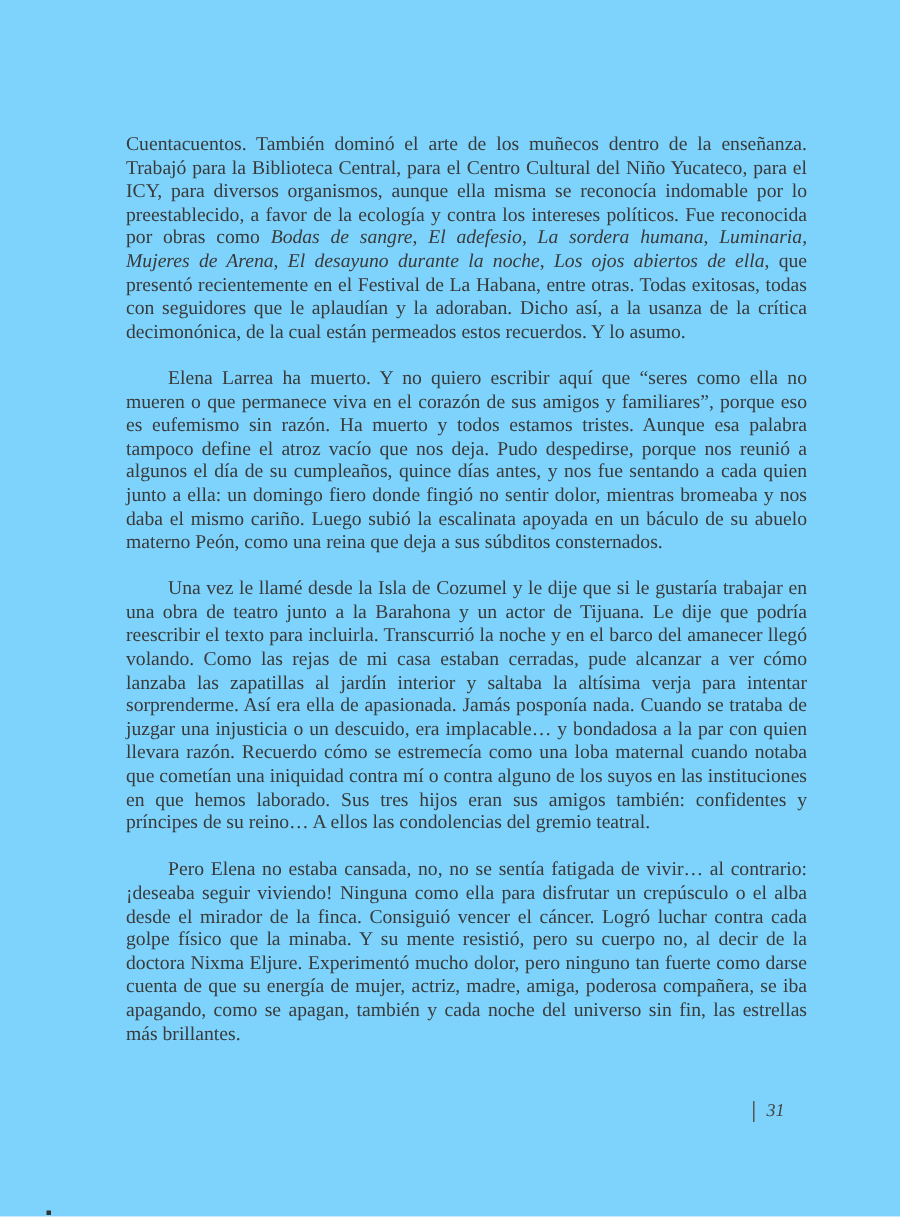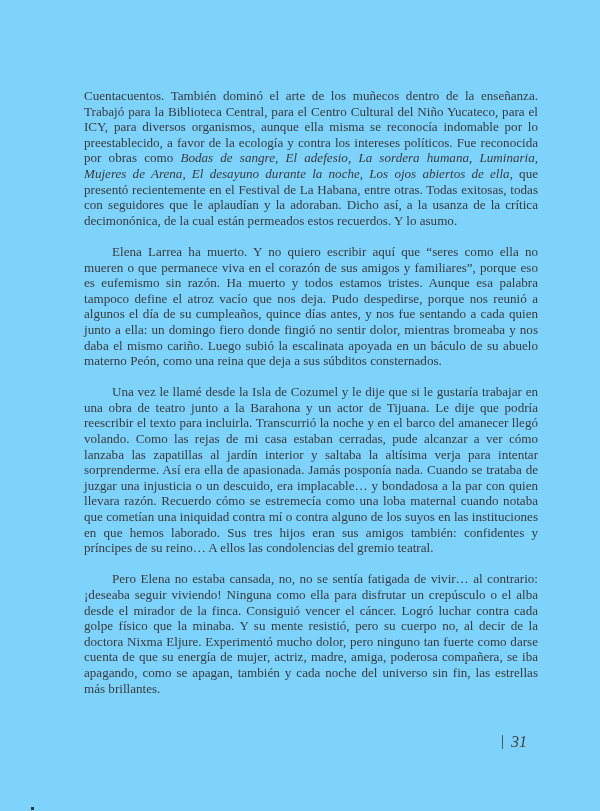--- a/index.html
+++ b/index.html
@@ -11,21 +11,21 @@
     font-size:13.1px; line-height:15.6px; color:#3a3a3a;
     text-align:justify; hyphens:none;
   }
   .para { margin:0 0 15.6px 0; text-indent:0; }
   .para.indent { text-indent:28px; }
   .para em { font-style:italic; }
   .folio {
     position:absolute; left:502px; top:733px;
     display:flex; align-items:center; gap:8px;
     font-family:"Liberation Serif", "DejaVu Serif", serif;
-    font-style:italic; font-size:16px; color:#444;
+    font-style:italic; font-size:12px; color:#444;
   }
   .folio-rule { width:1px; height:14px; background:#555; }
   .speck { position:absolute; left:31px; top:807px; width:3px; height:3px; background:#333; }
 </style>
 </head>
 <body>
 
 <div class="page">
   <div class="text-block">
     <p class="para"><span>Cuentacuentos. También dominó el arte de los muñecos dentro de la enseñanza. Trabajó para la Biblioteca Central, para el Centro Cultural del Niño Yucateco, para el ICY, para diversos organismos, aunque ella misma se reconocía indomable por lo preestablecido, a favor de la ecología y contra los intereses políticos. Fue reconocida por obras como </span><em>Bodas de sangre</em><span>, </span><em>El adefesio</em><span>, </span><em>La sordera humana</em><span>, </span><em>Luminaria</em><span>, </span><em>Mujeres de Arena</em><span>, </span><em>El desayuno durante la noche</em><span>, </span><em>Los ojos abiertos de ella</em><span>, que presentó recientemente en el Festival de La Habana, entre otras. Todas exitosas, todas con seguidores que le aplaudían y la adoraban. Dicho así, a la usanza de la crítica decimonónica, de la cual están permeados estos recuerdos. Y lo asumo.</span></p>

